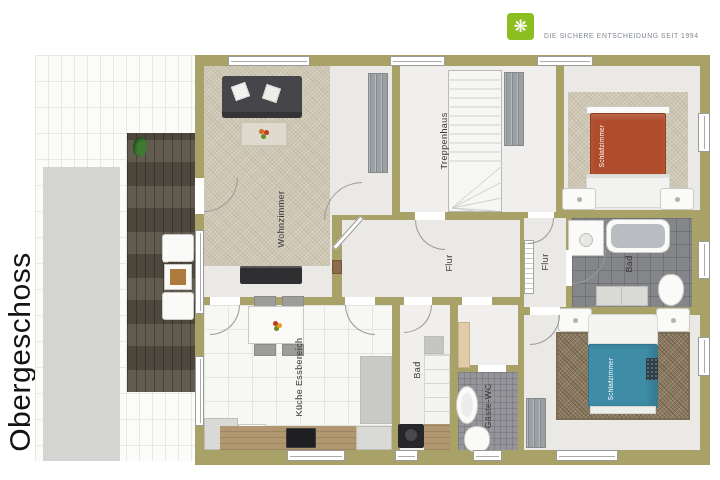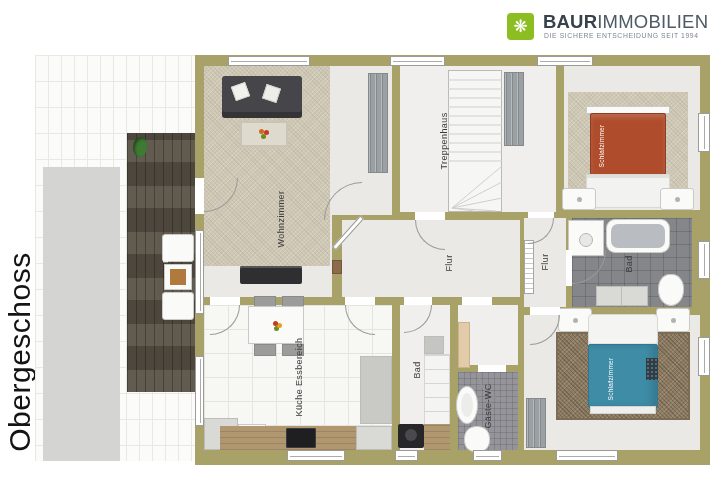--- a/index.html
+++ b/index.html
@@ -49,21 +49,20 @@
 .rlabel.wh{color:#fff;font-size:6.5px;letter-spacing:.3px}
 </style>
 </head>
 <body>
 
 <div class="page">
 
   <div class="a logo">
       <span>❋</span>
     </div>
-  <div class="a brandrow"><span class="brand-bold">BAUR</span><span class="brand-light">IMMOBILIEN</span></div>
   <div class="a tagline">DIE SICHERE ENTSCHEIDUNG SEIT 1994</div>
 
   <div class="a floorlabel">Obergeschoss</div>
 
   <div class="a brick" style="left:35px;top:55px;width:160px;height:406px"></div>
   <div class="a grayarea" style="left:43px;top:167px;width:77px;height:294px"></div>
 
   <div class="a wood" style="left:127px;top:133px;width:68px;height:259px"></div>
   <div class="a" style="left:133px;top:137px;width:14px;height:20px;background:#3f7a33;border-radius:50% 40% 50% 45%;box-shadow:inset 2px 2px 3px rgba(0,0,0,.4)"></div>
   <div class="a whitef" style="left:162px;top:234px;width:32px;height:28px;border-radius:3px"></div>

